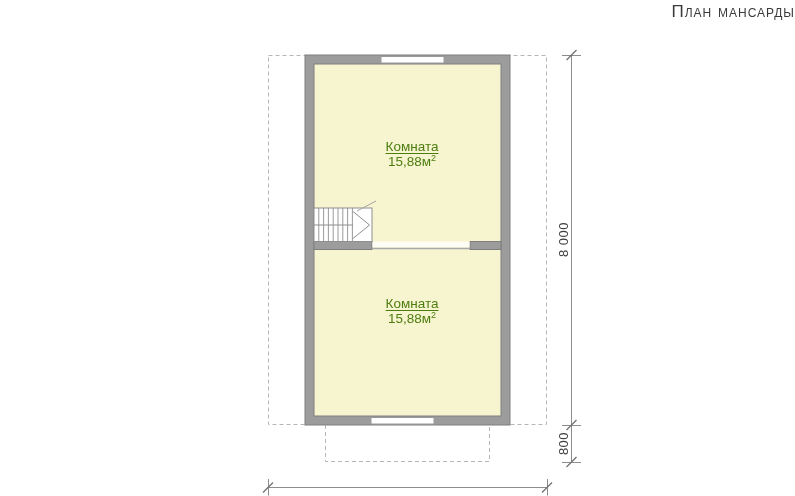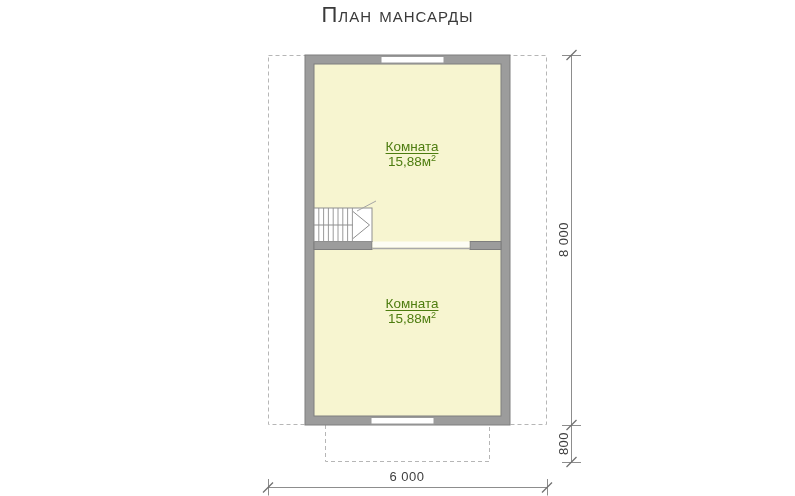--- a/index.html
+++ b/index.html
@@ -1,22 +1,22 @@
 <!DOCTYPE html>
 <html><head>
 <meta charset="utf-8">
 <style>
   html,body{margin:0;padding:0;background:#fff;}
   .stage{
     position:relative;width:795px;height:496px;background:#ffffff;
     font-family:"Liberation Sans", sans-serif;overflow:hidden;
   }
   .plan-title{
-    position:absolute;top:2px;left:0;width:100%;text-align:center;
-    font-size:22px;font-variant:small-caps;letter-spacing:1px;
+    position:absolute;top:2px;left:0;width:100%;text-align:right;
+    font-size:17px;font-variant:small-caps;letter-spacing:1px;
     color:#3a3a3a;font-weight:400;
   }
   .plan-svg{position:absolute;left:0;top:0;}
   .room-label{
     position:absolute;width:160px;text-align:center;
     font-size:13.5px;line-height:15px;color:#4d7c0f;
   }
   .room-label .room-name{text-decoration:underline;text-underline-offset:2px;}
   .room-label sup{font-size:9px;line-height:0;}
   .dim-text{
@@ -94,15 +94,14 @@
 
   <div class="room-label" style="left:332px;top:296px;">
     <div class="room-name">Комната</div>
     <div><span>15,88м</span><sup>2</sup></div>
   </div>
 
   <div class="dim-text dim-rot" style="left:536px;top:232px;width:54px;">8 000</div>
 
   <div class="dim-text dim-rot" style="left:541px;top:436px;width:44px;">800</div>
 
-  <div class="dim-text" style="left:347px;top:469px;width:120px;">6 000</div>
 
 </div>
 
 </body></html>

